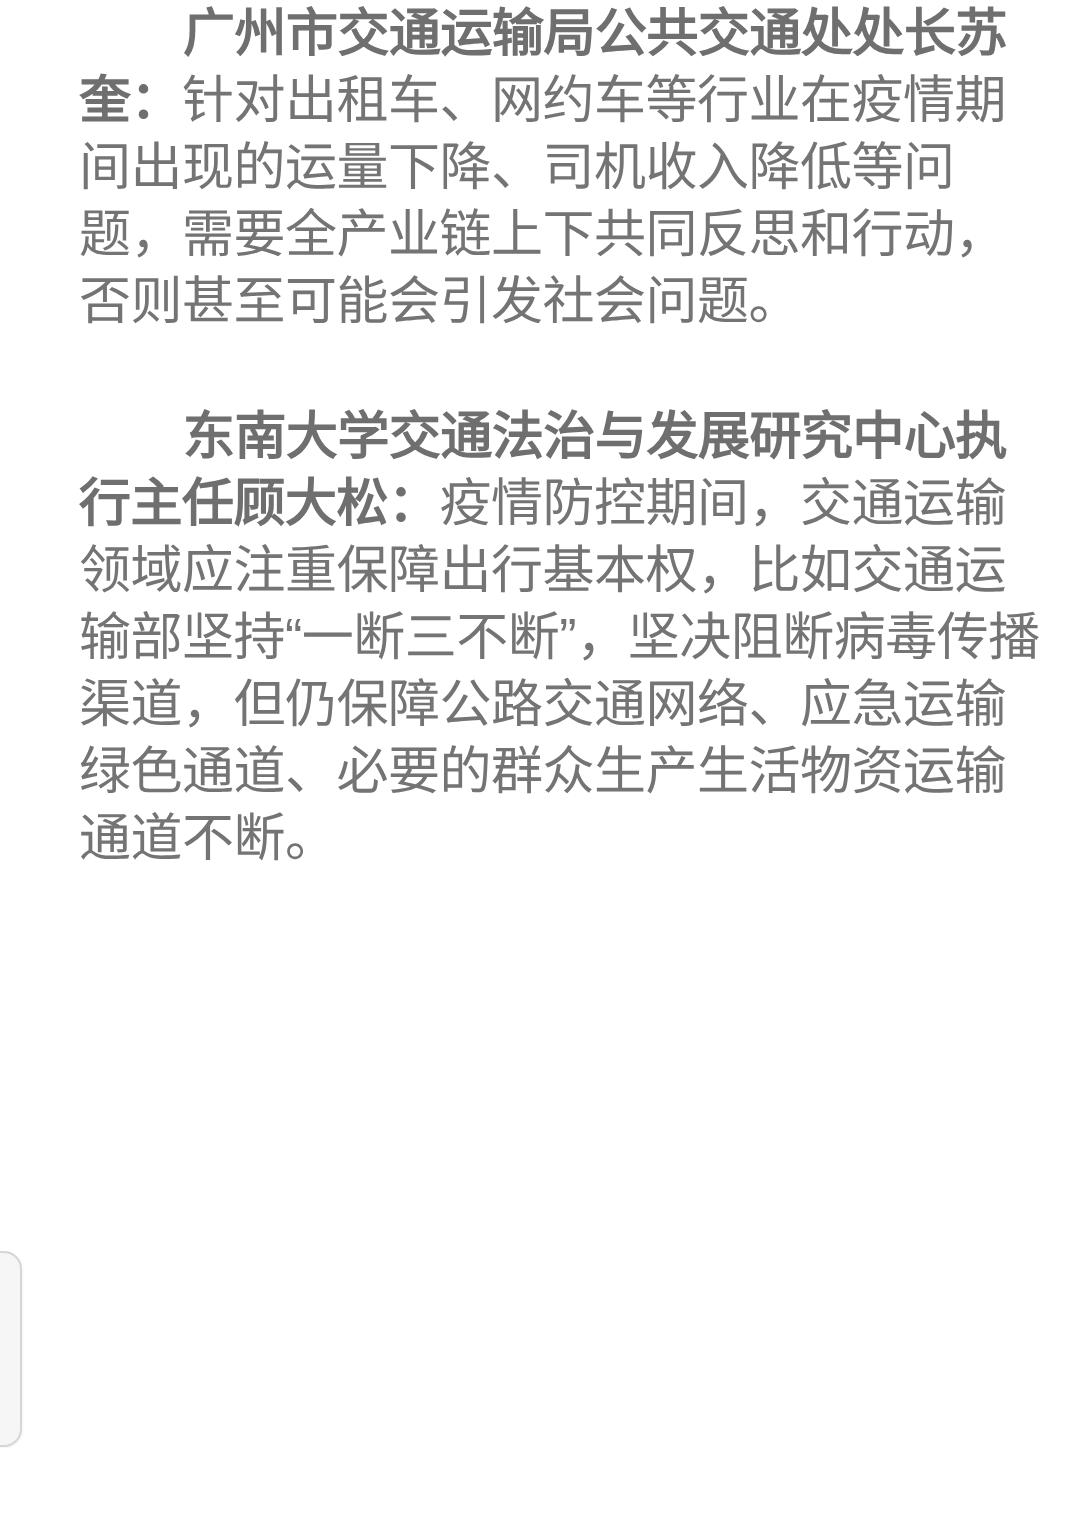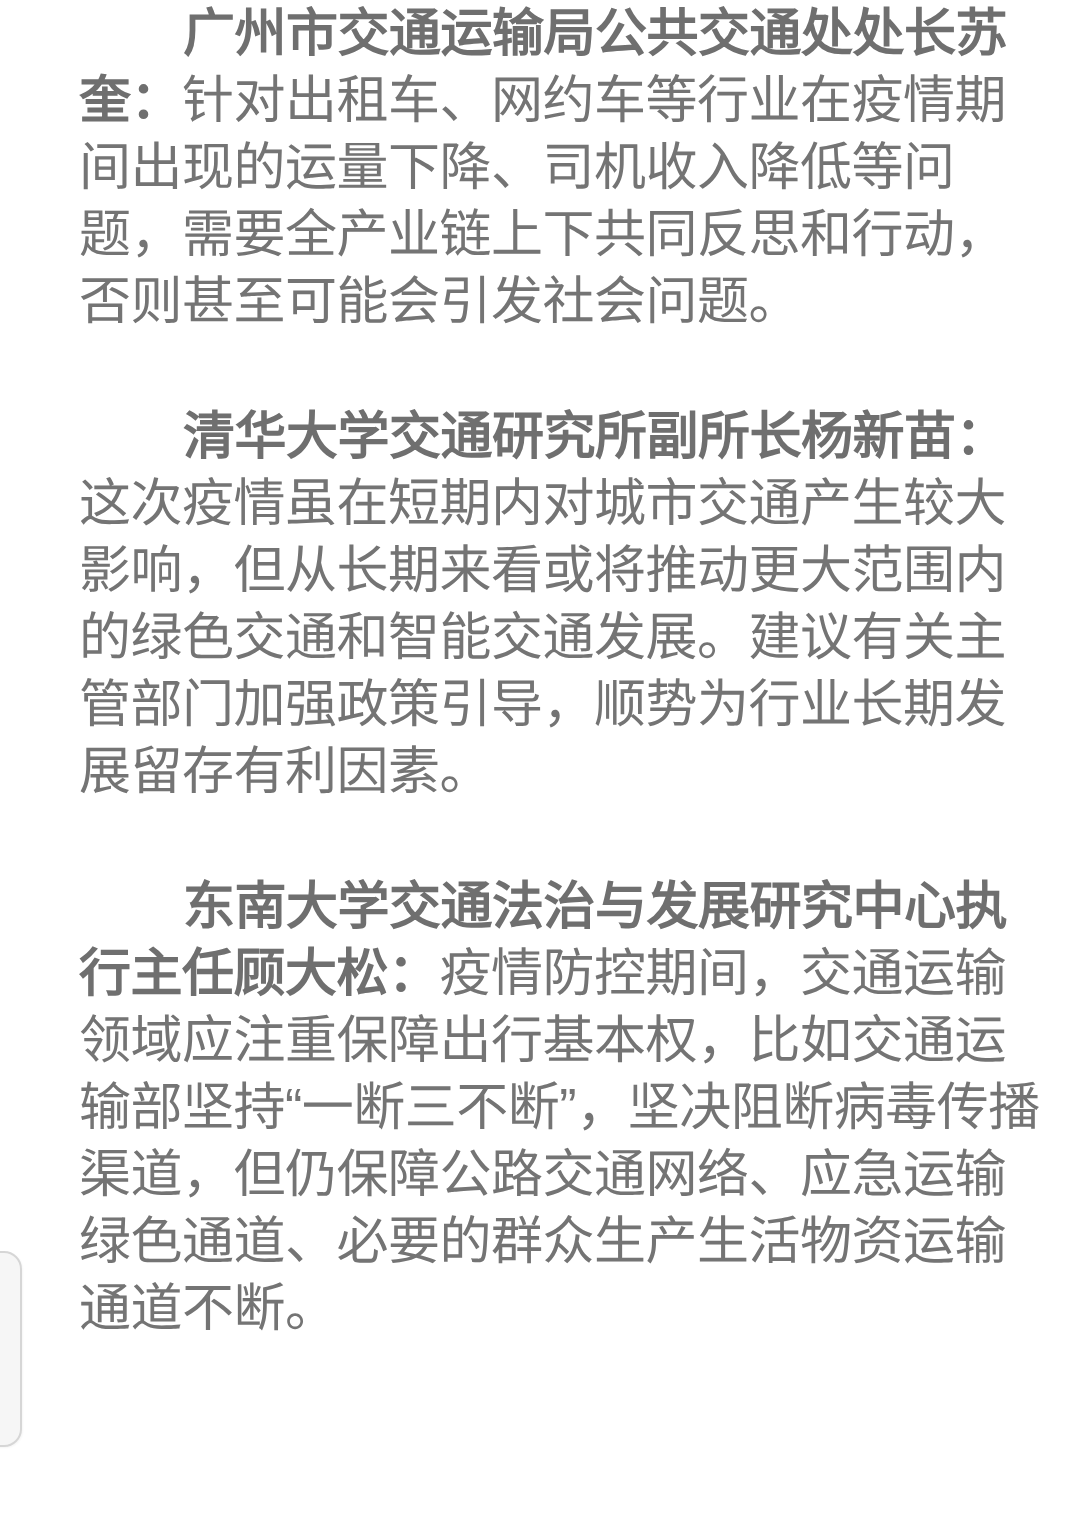--- a/index.html
+++ b/index.html
@@ -48,20 +48,17 @@
   }
 </style>
 </head>
 <body>
 
 <div class="article">
   <p>
     <span class="speaker">广州市交通运输局公共交通处处长苏奎：</span><span>针对出租车、网约车等行业在疫情期间出现的运量下降、司机收入降低等问题，需要全产业链上下共同反思和行动，否则甚至可能会引发社会问题。</span>
   </p>
   <p>
-    <span class="speaker">清华大学交通研究所副所长杨新苗：</span><span>这次疫情虽在短期内对城市交通产生较大影响，但从长期来看或将推动更大范围内的绿色交通和智能交通发展。建议有关主管部门加强政策引导，顺势为行业长期发展留存有利因素。</span>
-  </p>
-  <p>
     <span class="speaker">东南大学交通法治与发展研究中心执行主任顾大松：</span><span>疫情防控期间，交通运输领域应注重保障出行基本权，比如交通运输部坚持“一断三不断”，坚决阻断病毒传播渠道，但仍保障公路交通网络、应急运输绿色通道、必要的群众生产生活物资运输通道不断。</span>
   </p>
 </div>
 
 <div class="float-handle"></div>
 
 </body></html>

